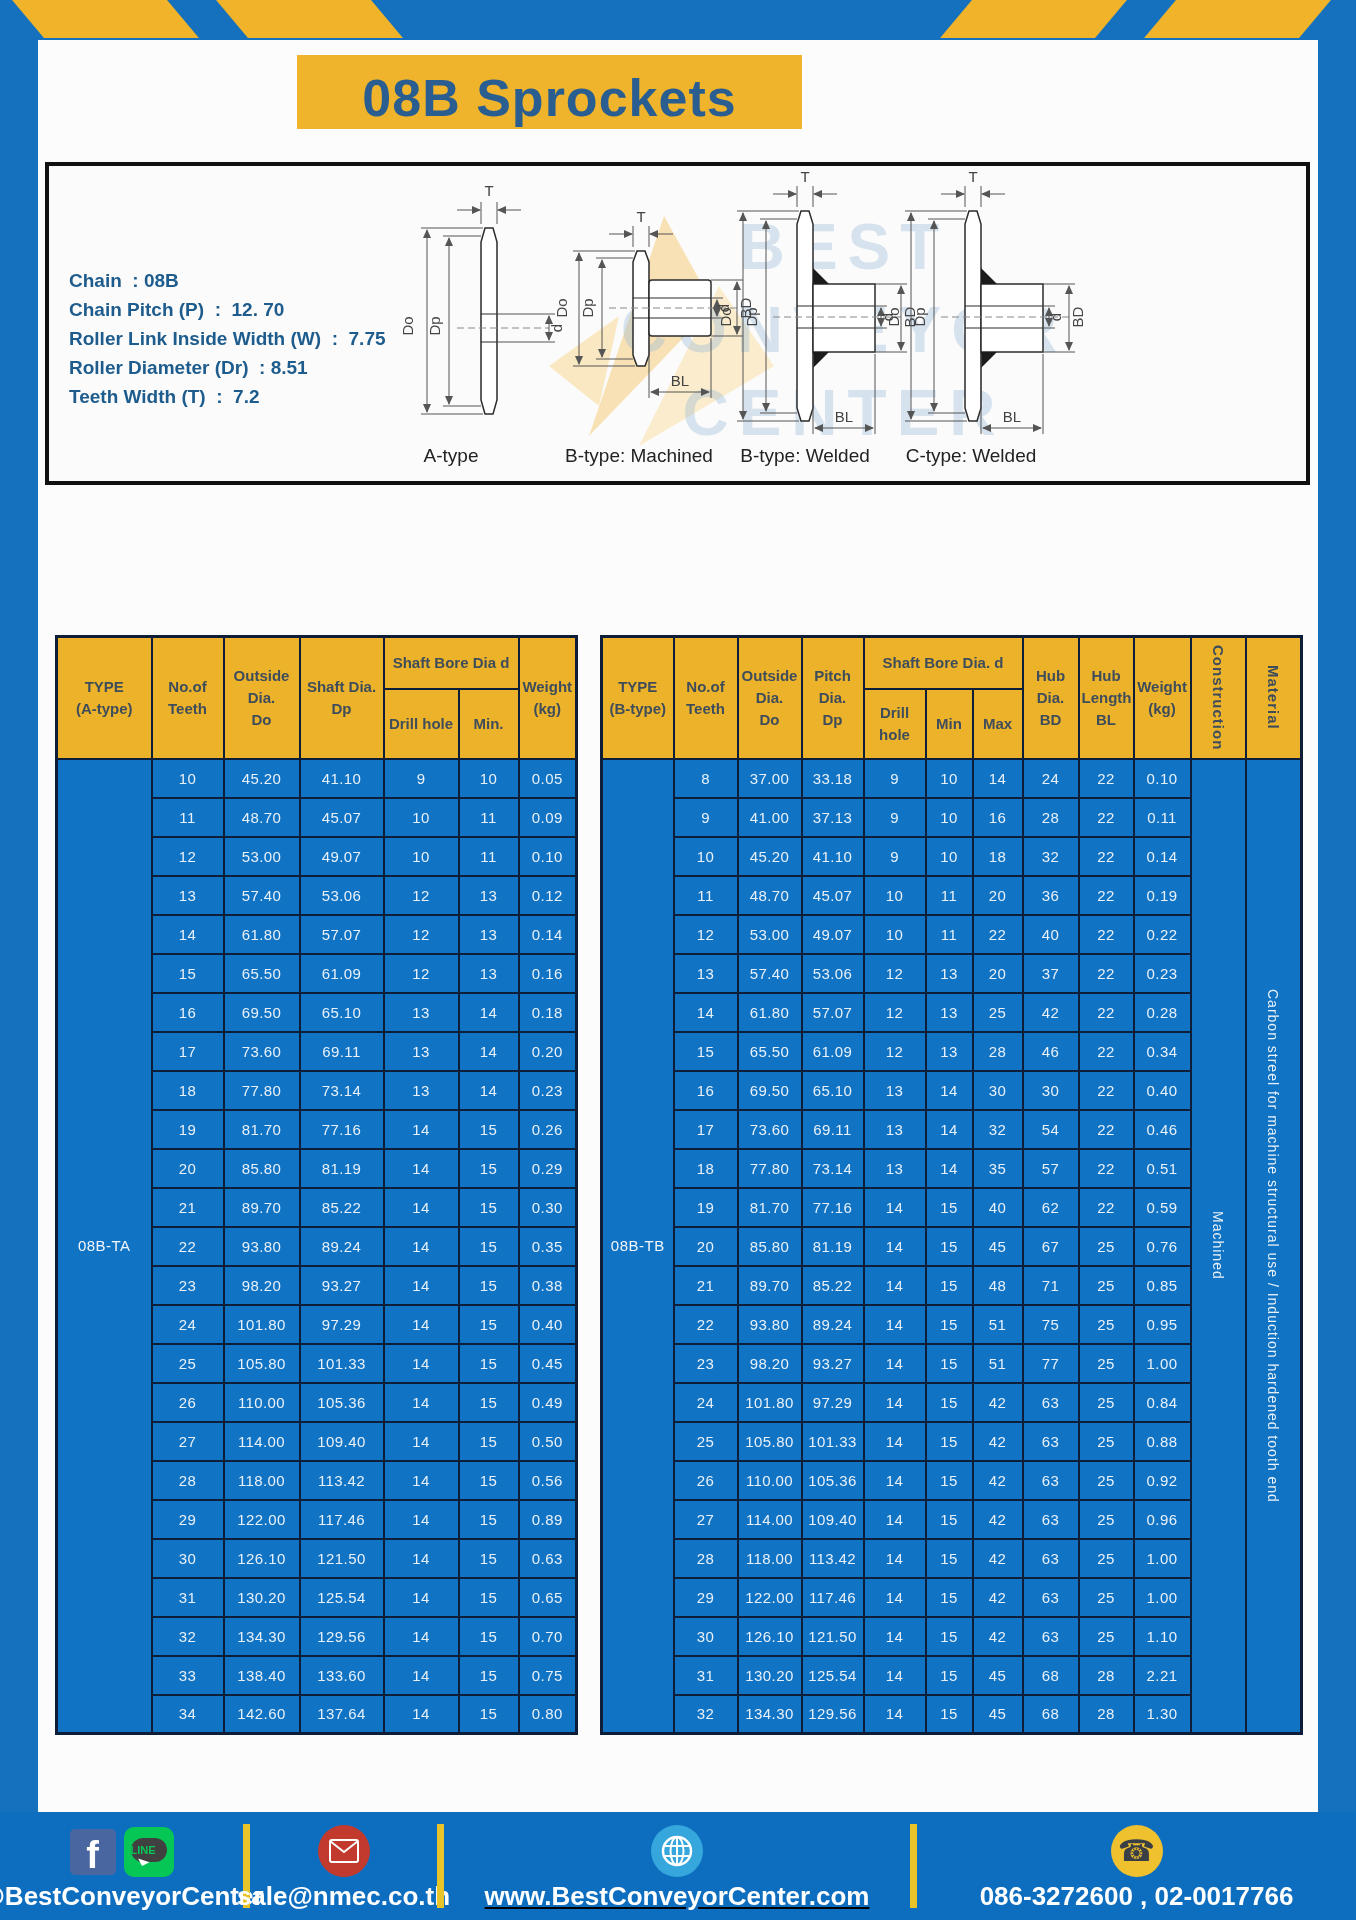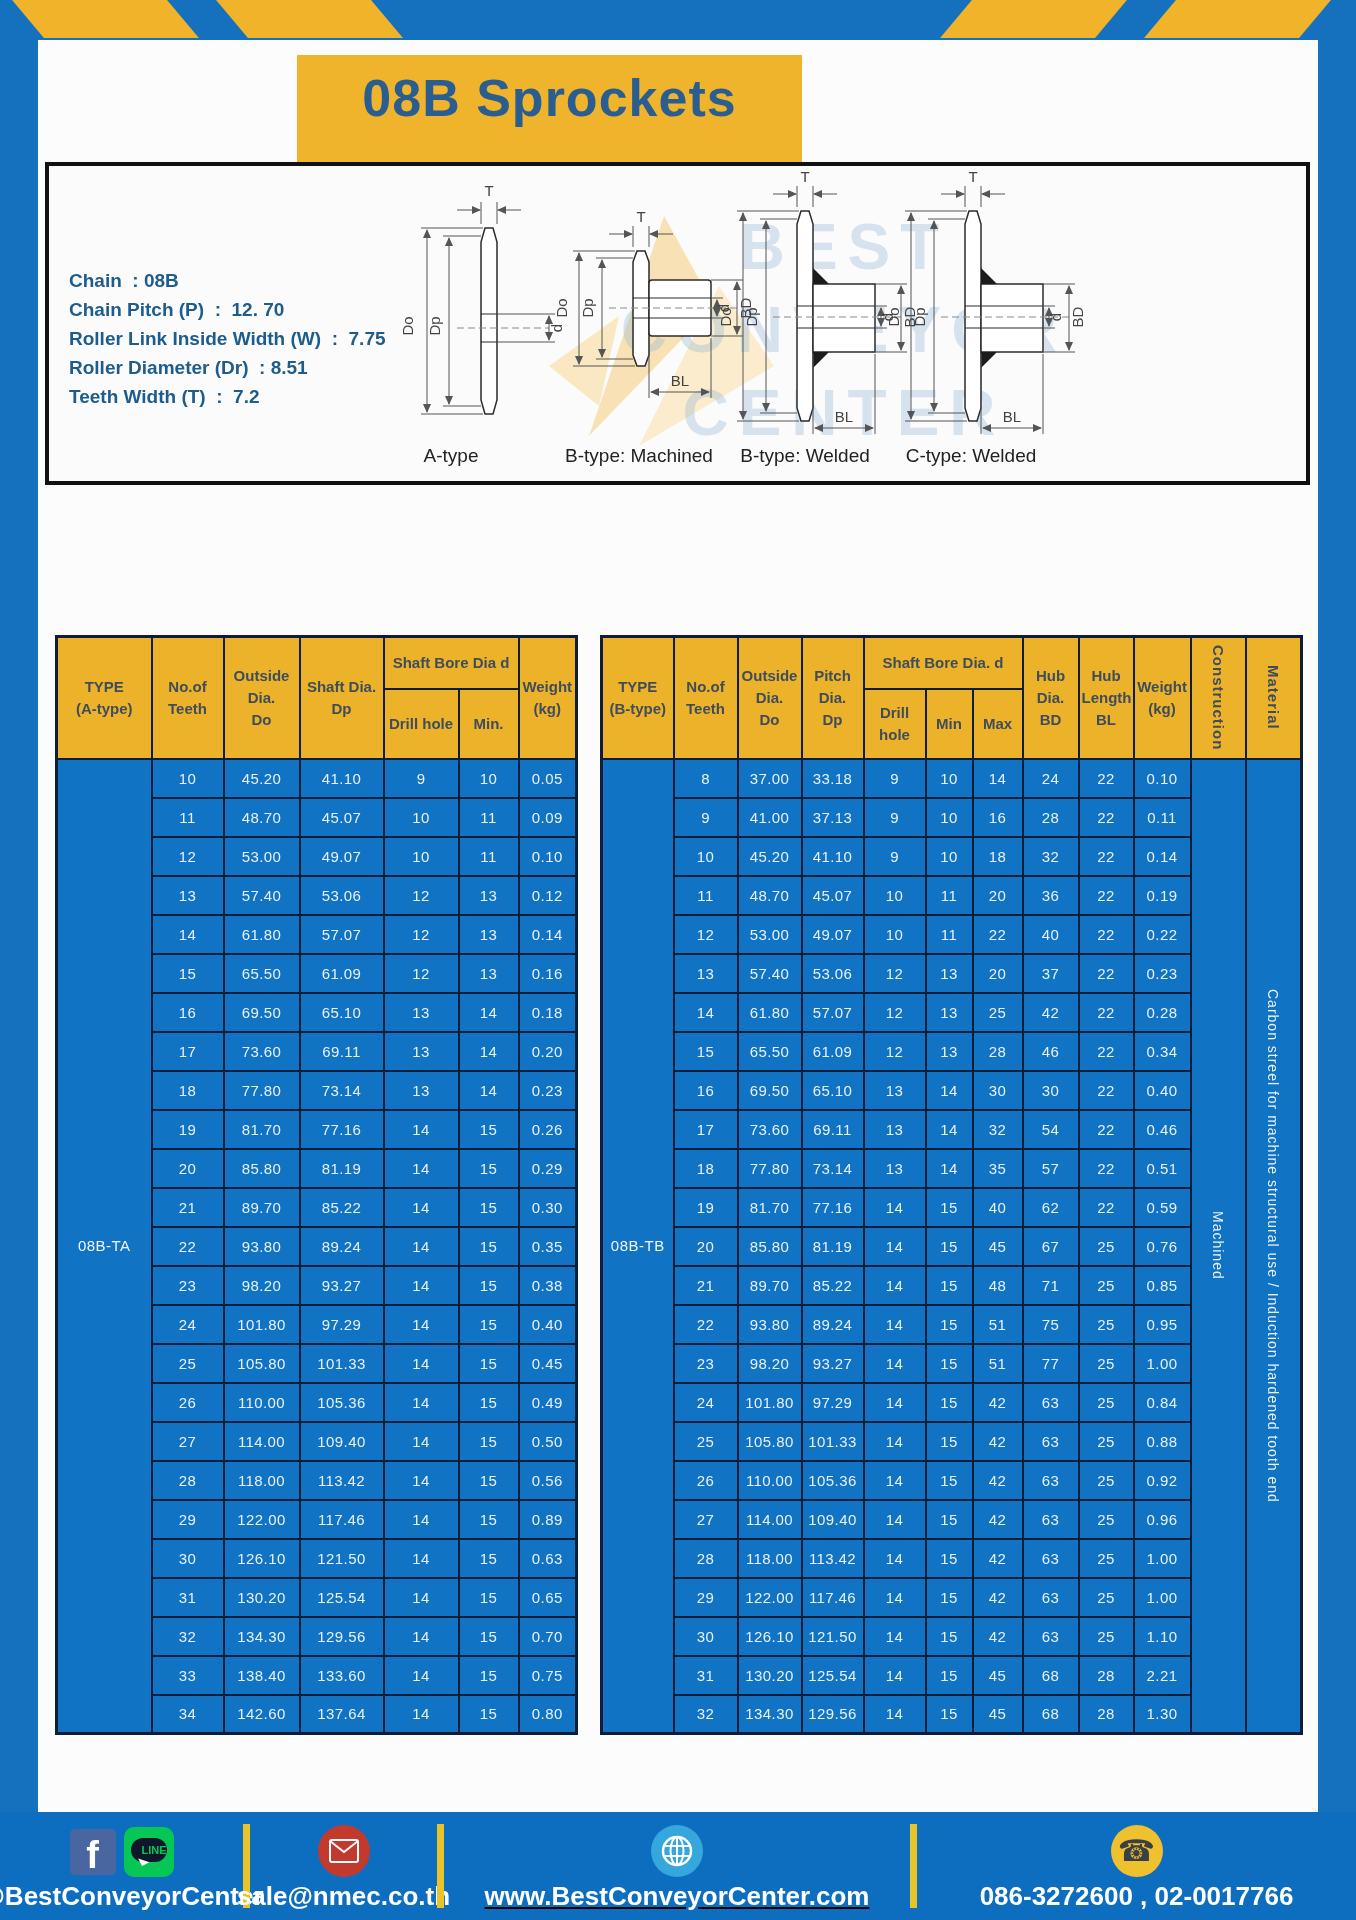--- a/index.html
+++ b/index.html
@@ -5,21 +5,21 @@
   html,body{margin:0;padding:0;background:#e8e8e8;}
   .page{position:relative;width:1356px;height:1920px;background:#1571bd;overflow:hidden;
         font-family:"Liberation Sans",sans-serif;}
   
   .stripe{position:absolute;top:0;height:38px;width:155px;background:#f0b32a;}
   .skL{transform:skewX(40deg);}
   .skR{transform:skewX(-40deg);}
   
   .panel{position:absolute;left:38px;top:40px;width:1280px;height:1772px;background:#fcfcfc;}
   
-  .title-box{position:absolute;left:297px;top:55px;width:505px;height:111px;background:#efb42c;}
+  .title-box{position:absolute;left:297px;top:55px;width:505px;height:74px;background:#efb42c;}
   .title-box h1{margin:0;line-height:86px;text-align:center;font-size:52px;font-weight:bold;color:#2a5e90;letter-spacing:1px;}
   
   .diagram-box{position:absolute;left:45px;top:162px;width:1265px;height:323px;background:#fbfbfb;
                border:4px solid #111;box-sizing:border-box;}
   .specs{position:absolute;left:20px;top:100px;z-index:3;}
   .spec-line{font-size:19px;font-weight:bold;color:#1d5c8d;line-height:29px;white-space:pre;}
   .wm{position:absolute;left:560px;top:40px;width:470px;text-align:center;z-index:1;
       font-size:64px;font-weight:bold;letter-spacing:10px;line-height:1.3;color:rgba(146,184,216,0.35);}
   .wm-logo{position:absolute;left:480px;top:30px;z-index:1;opacity:.5;}
   .diag-svg{position:absolute;left:0;top:0;z-index:2;}
@@ -40,22 +40,22 @@
   td.vert-cell{writing-mode:vertical-rl;letter-spacing:1px;font-size:14px;}
   
   .footer{position:absolute;left:0;top:1812px;width:1356px;height:108px;background:#0d6ec0;display:flex;align-items:stretch;}
   .fsec{display:flex;flex-direction:column;align-items:center;justify-content:flex-end;padding-bottom:8px;}
   .fsec .icons{display:flex;gap:8px;align-items:center;margin-bottom:4px;}
   .ftext{color:#fff;font-weight:bold;font-size:26px;white-space:nowrap;}
   .fdiv{width:7px;background:#e9c428;margin:12px 0;}
   .icn-fb{width:46px;height:46px;background:#4a66a0;border-radius:5px;color:#fff;font-size:38px;font-weight:bold;
           display:flex;align-items:flex-end;justify-content:center;line-height:40px;overflow:hidden;}
   .icn-line{width:50px;height:50px;background:#06c755;border-radius:10px;position:relative;}
-  .icn-line .bub{position:absolute;left:7px;top:11px;width:36px;height:24px;background:#0f172a;border-radius:12px;
-          color:#06c755;font-size:11px;font-weight:bold;text-align:right;line-height:24px;letter-spacing:0;}
+  .icn-line .bub{position:absolute;left:7px;top:11px;width:36px;height:24px;background:#404040;border-radius:12px;
+          color:#06c755;font-size:11px;font-weight:bold;text-align:left;line-height:24px;letter-spacing:0;}
   .icn-line .tail{position:absolute;left:12px;top:33px;width:0;height:0;border:6px solid transparent;border-top-color:#fff;transform:rotate(18deg);}
   .circ{width:52px;height:52px;border-radius:50%;display:flex;align-items:center;justify-content:center;}
   .icn-mail{background:#c13a2d;}
   .icn-globe{background:#35a7dd;}
   .icn-phone{background:#f0c12f;font-size:30px;color:#3a3f46;line-height:1;}
 </style>
 </head>
 <body>
 
 <div class="page">

